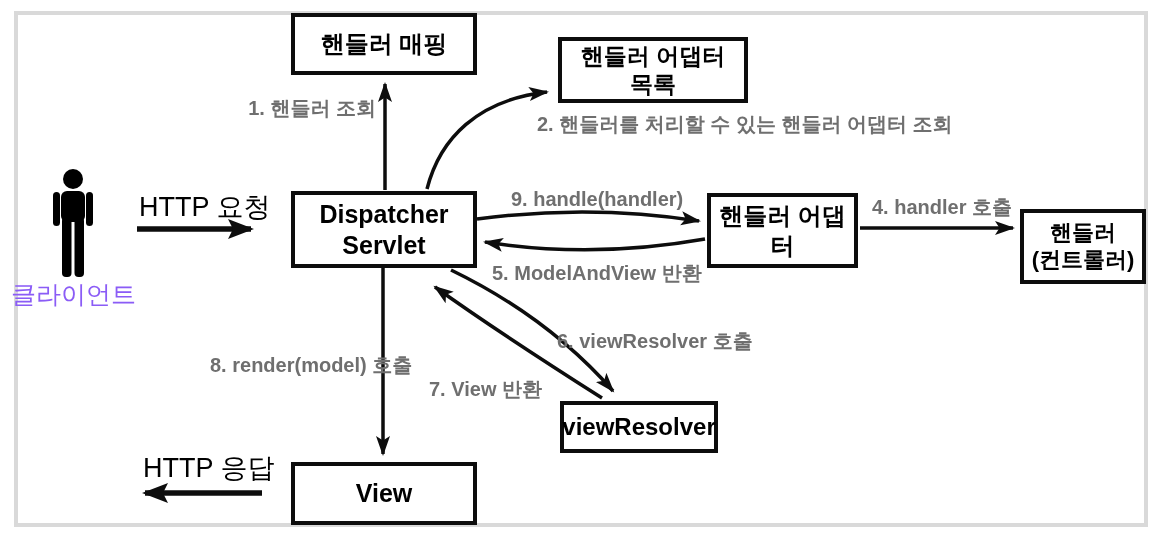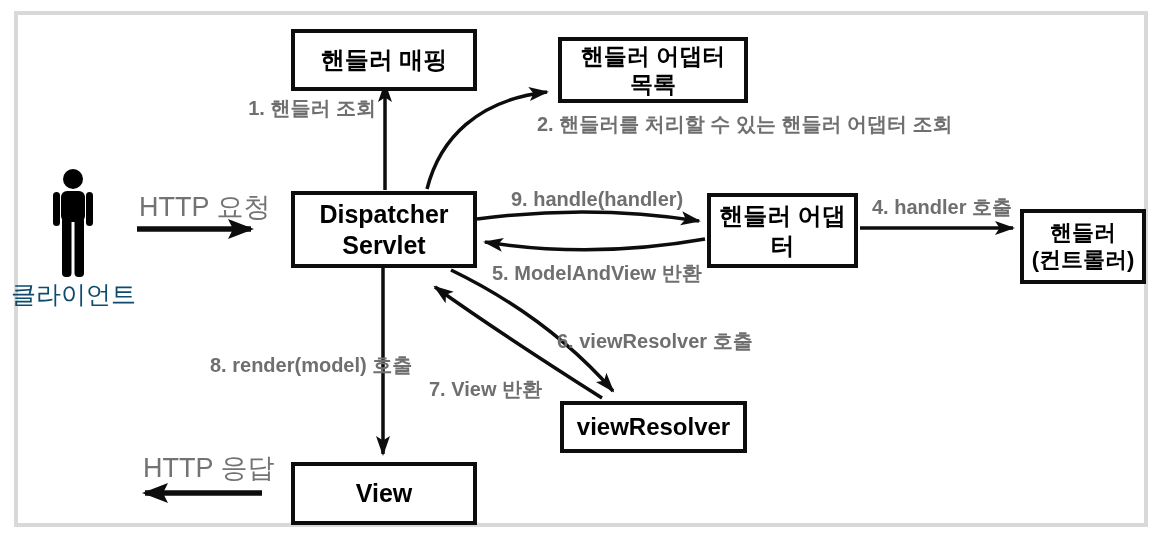--- a/index.html
+++ b/index.html
@@ -10,47 +10,47 @@
   .frame{
     position:absolute;left:14px;top:11px;width:1134px;height:516px;
     border:4px solid #d9d9d9;box-sizing:border-box;
   }
   .box{
     position:absolute;box-sizing:border-box;background:#fff;border:4px solid #0d0d0d;
     display:flex;flex-direction:column;align-items:center;justify-content:center;
     font-weight:bold;color:#000;text-align:center;line-height:1.22;
   }
   .box span{display:block;}
-  #box-handler-mapping   {left:291px;top:13px; width:186px;height:62px;font-size:24px;margin-top:16px;}
+  #box-handler-mapping   {left:291px;top:13px; width:186px;height:62px;font-size:24px;}
   #box-adapter-list      {left:558px;top:37px; width:190px;height:66px;font-size:23px;}
   #box-dispatcher       {left:291px;top:191px;width:186px;height:77px;font-size:25px;}
   #box-handler-adapter   {left:707px;top:193px;width:151px;height:75px;font-size:24px;}
   #box-handler-controller{left:1020px;top:193px;width:126px;height:75px;font-size:22px;margin-top:16px;}
-  #box-view-resolver     {left:560px;top:401px;width:187px;height:52px;font-size:24px;}
+  #box-view-resolver     {left:560px;top:401px;width:158px;height:52px;font-size:24px;}
   #box-view              {left:291px;top:462px;width:186px;height:63px;font-size:25px;}
   .step{
     position:absolute;font-weight:bold;font-size:20px;color:#6f6f6f;white-space:nowrap;
   }
   #step1{left:200px;top:95px;width:176px;text-align:right;}
   #step2{left:537px;top:111px;}
   #step3{left:511px;top:188px;}
   #step4{left:872px;top:194px;}
   #step5{left:492px;top:260px;}
   #step6{left:557px;top:328px;}
   #step7{left:429px;top:376px;}
   #step8{left:179px;top:352px;margin-left:31px;}
   .io-label{
-    position:absolute;font-size:27px;font-weight:400;color:#737373;white-space:nowrap;
+    position:absolute;font-size:27px;font-weight:400;color:#000000;white-space:nowrap;
   }
   #io-request {left:139px;top:189px;}
   #io-response{left:143px;top:450px;}
   #client-icon{position:absolute;left:48px;top:169px;}
   #client-label{
     position:absolute;left:0px;top:278px;width:147px;text-align:center;
-    font-size:25px;color:#0c4a6e;white-space:nowrap;
+    font-size:25px;color:#8b5cf6;white-space:nowrap;
   }
   svg.overlay{position:absolute;left:0;top:0;}
   .ln{stroke:#0d0d0d;stroke-width:3.5;fill:none;}
   .ln-thick{stroke:#0d0d0d;stroke-width:5.5;fill:none;}
 </style>
 </head>
 <body>
 
 <div id="stage">
 

